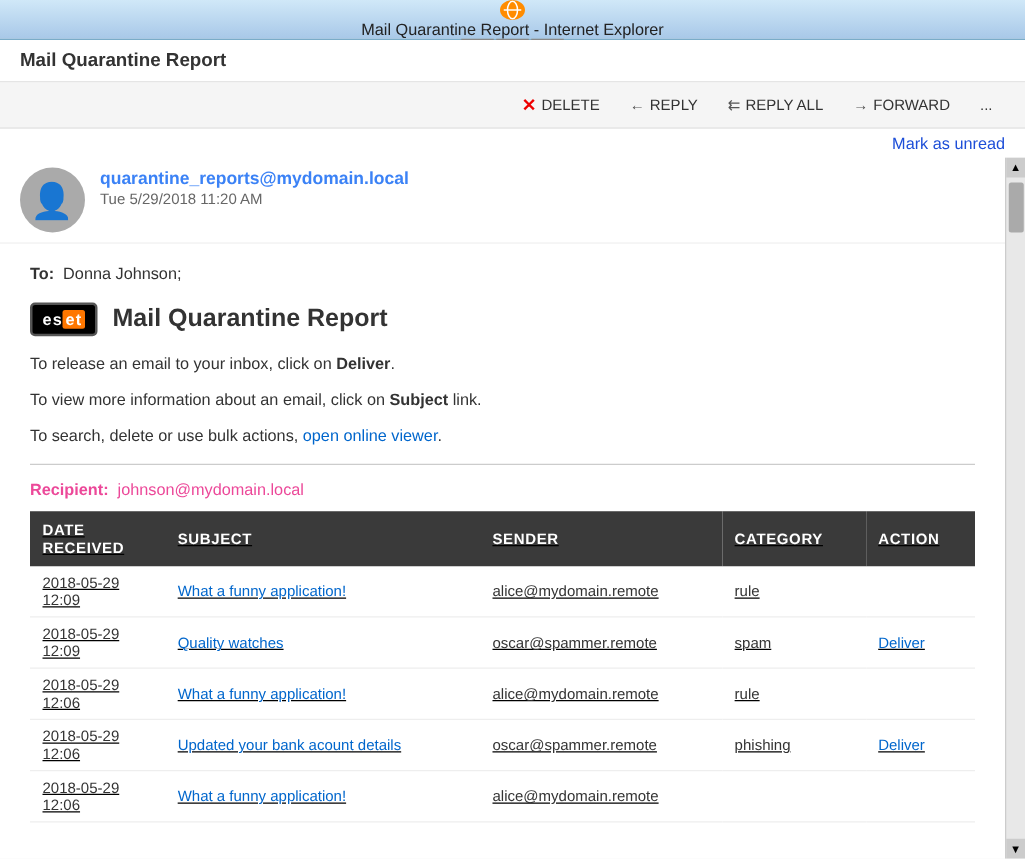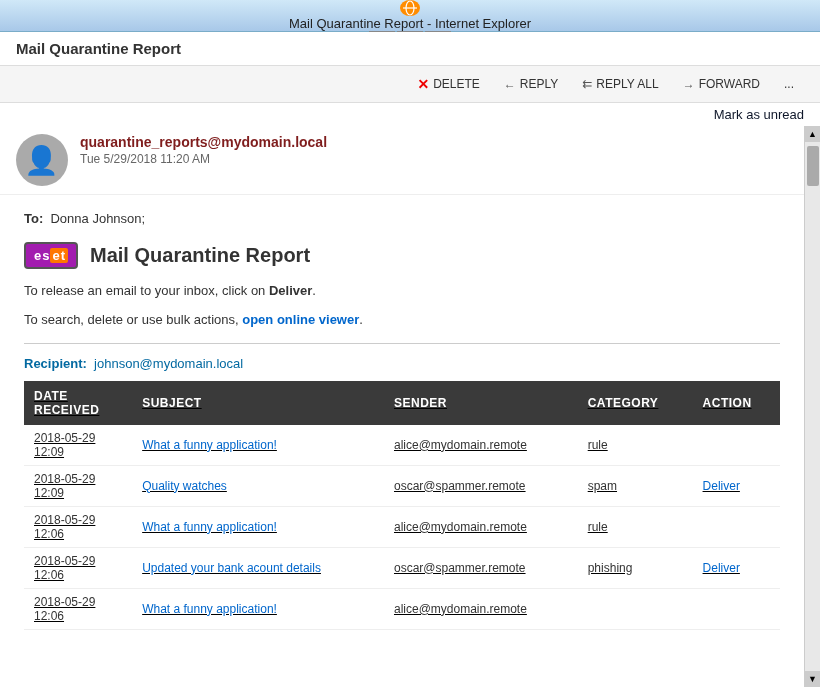--- a/index.html
+++ b/index.html
@@ -64,73 +64,73 @@
     .delete-x { color: #e00; font-size: 14px; font-weight: bold; }
     .reply-arrow { color: #555; }
 
     
     .mark-unread-area {
       display: flex;
       justify-content: flex-end;
       padding: 4px 16px;
       background: #fff;
     }
-    .mark-unread-btn { color: #0f172a; cursor: pointer; font-size: 13px; background: none; border: none; }
+    .mark-unread-btn { color: #1d4ed8; cursor: pointer; font-size: 13px; background: none; border: none; }
 
     
     .email-header {
       display: flex;
       align-items: flex-start;
       padding: 8px 16px 8px 16px;
       border-bottom: 1px solid #eee;
       gap: 12px;
     }
     .avatar {
       width: 52px; height: 52px;
       background: #aaa;
       border-radius: 50%;
       display: flex; align-items: center; justify-content: center;
       flex-shrink: 0;
     }
     .avatar-icon { font-size: 28px; color: #fff; }
     .email-meta { flex: 1; }
-    .sender-name { font-size: 14px; font-weight: bold; color: #7f1d1d; }
+    .sender-name { font-size: 14px; font-weight: bold; color: #3b82f6; }
     .email-date { font-size: 12px; color: #666; margin-top: 2px; }
 
     
     .email-body {
       flex: 1;
       overflow-y: auto;
       padding: 16px 24px;
       background: #fff;
     }
     .to-line { font-size: 13px; color: #333; margin-bottom: 16px; }
     .to-label { font-weight: bold; }
 
     
     .eset-header { display: flex; align-items: center; gap: 12px; margin-bottom: 12px; }
     .eset-logo {
-      background: #a21caf;
+      background: #000000;
       color: #fff;
       font-size: 13px;
       font-weight: bold;
       padding: 4px 8px;
       border-radius: 4px;
       letter-spacing: 1px;
       border: 2px solid #555;
     }
     .eset-title { font-size: 20px; font-weight: bold; color: #333; }
 
     .intro-text { font-size: 13px; color: #333; line-height: 1.6; margin-bottom: 8px; text-align: justify; }
-    .intro-text a { color: #0066cc; text-decoration: none; font-weight: bold; }
+    .intro-text a { color: #0066cc; text-decoration: none; }
     .bold-word { font-weight: bold; }
 
     .divider { border: none; border-top: 1px solid #ccc; margin: 12px 0; }
 
-    .recipient-line { font-size: 13px; color: #0369a1; margin-bottom: 10px; }
+    .recipient-line { font-size: 13px; color: #ec4899; margin-bottom: 10px; }
     .recipient-label { font-weight: bold; }
 
     
     .quarantine-table { width: 100%; border-collapse: collapse; font-size: 12px; text-decoration: underline; }
     .quarantine-table thead tr { background: #3a3a3a; color: #fff; }
     .quarantine-table thead th {
       padding: 8px 10px;
       text-align: left;
       font-weight: bold;
       font-size: 12px;
@@ -240,20 +240,23 @@
 
         <div class="eset-header">
           <div class="eset-logo">
             <span>es</span><span style="background:#ff7700; padding:0 2px; border-radius:2px;">et</span>
           </div>
           <div class="eset-title">Mail Quarantine Report</div>
         </div>
 
         <p class="intro-text">
           <span>To release an email to your inbox, click on </span><span class="bold-word">Deliver</span><span>.</span>
+        </p>
+        <p class="intro-text">
+          <span>To view more information about an email, click on </span><span class="bold-word">Subject</span><span> link.</span>
         </p>
         <p class="intro-text">
           <span>To search, delete or use bulk actions, </span><a class="subject-link">open online viewer</a><span>.</span>
         </p>
 
         <hr class="divider">
 
         <div class="recipient-line">
           <span class="recipient-label">Recipient:</span>
           &nbsp;<span>johnson@mydomain.local</span>

